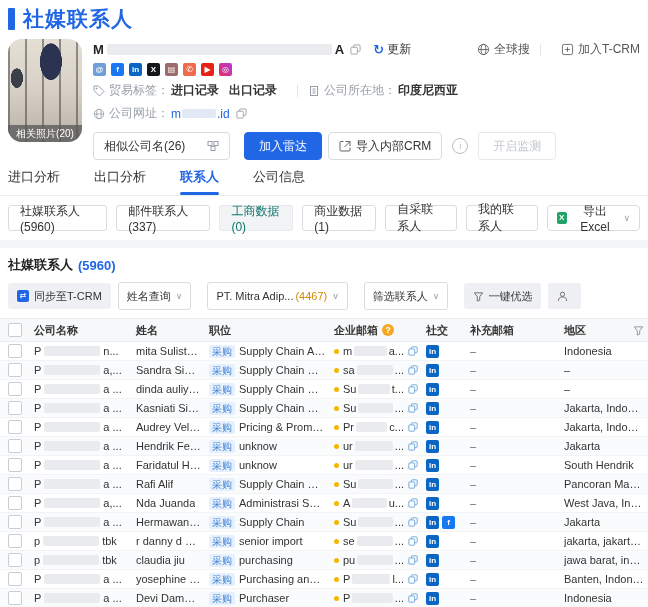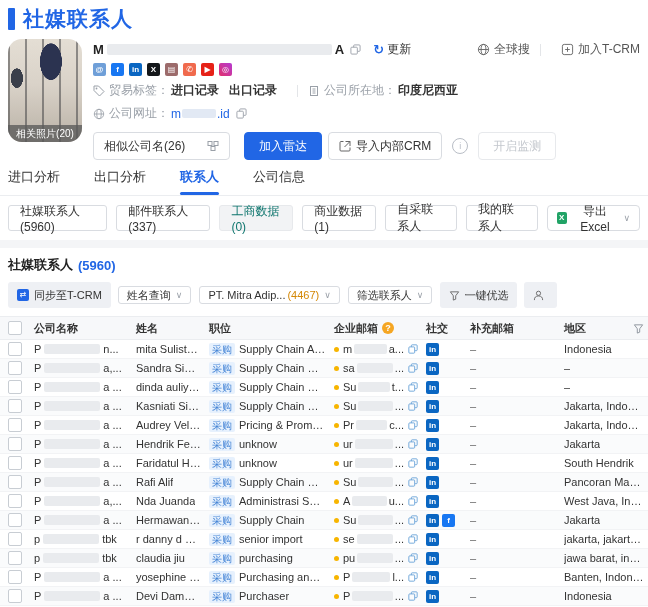--- a/index.html
+++ b/index.html
@@ -66,21 +66,21 @@
   .gray-band{height:8px;background:#f4f5f7;}
 
   
   .section-head{display:flex;align-items:center;padding:8px 8px 2px 8px;}
   .sec-title{font-size:13px;font-weight:bold;color:#222;}
   .sec-count{font-size:13px;font-weight:bold;color:#2166e5;margin-left:5px;}
   .toolbar{display:flex;align-items:center;padding:6px 8px 8px 8px;}
   .tbtn{height:26px;border:none;border-radius:3px;background:#eef0f4;color:#333;font-size:11px;display:inline-flex;align-items:center;padding:0 9px;margin-right:7px;cursor:pointer;font-family:inherit;white-space:nowrap;}
   .tbtn .bicon{margin-right:4px;display:inline-flex;}
   .sync-sq{display:inline-block;width:12px;height:12px;background:#2166e5;border-radius:2px;color:#fff;font-size:8px;line-height:12px;text-align:center;margin-right:5px;}
-  .select{height:18px;border:1px solid #d9dce1;border-radius:3px;background:#fff;font-size:11px;color:#333;display:inline-flex;align-items:center;padding:0 8px;margin-right:8px;box-sizing:border-box;cursor:pointer;white-space:nowrap;}
+  .select{height:28px;border:1px solid #d9dce1;border-radius:3px;background:#fff;font-size:11px;color:#333;display:inline-flex;align-items:center;padding:0 8px;margin-right:16px;box-sizing:border-box;cursor:pointer;white-space:nowrap;}
   .select .cnt{color:#d48806;margin-left:2px;}
   .search-box{height:26px;border:1px solid #d9dce1;border-radius:3px;background:#fff;display:inline-flex;align-items:center;padding:0 7px;margin-right:7px;box-sizing:border-box;width:96px;}
   .search-box input{border:none;outline:none;font-size:11px;width:70px;font-family:inherit;color:#333;background:transparent;}
   .search-box input::placeholder{color:#bfc4cc;}
 
   
   .table{font-size:11px;}
   .tr,.thead{display:grid;grid-template-columns:30px 102px 73px 125px 92px 44px 94px 88px;align-items:center;}
   .thead{height:22px;background:#f7f8fa;border-top:1px solid #ebedf0;border-bottom:1px solid #ebedf0;font-weight:bold;color:#333;}
   .tr{height:18px;border-bottom:1px solid #f2f3f5;}

